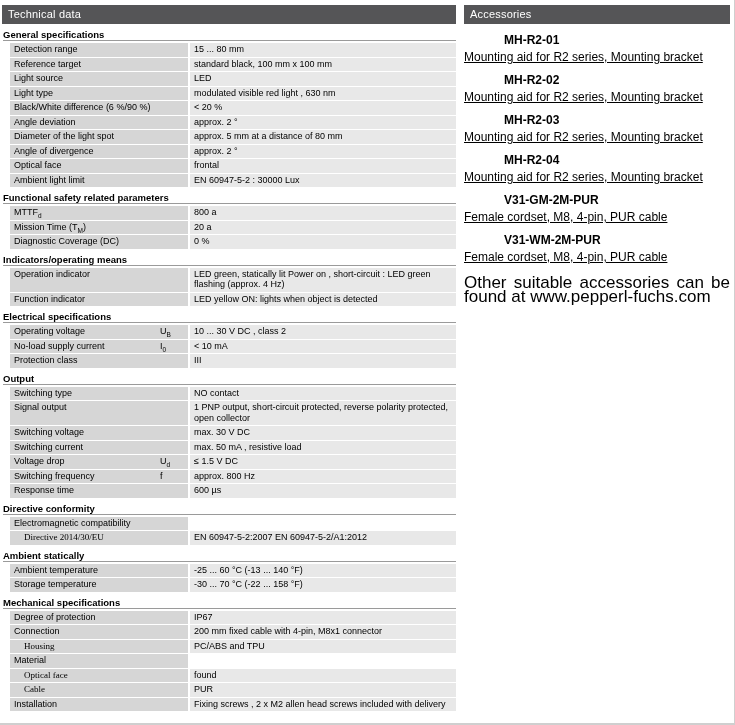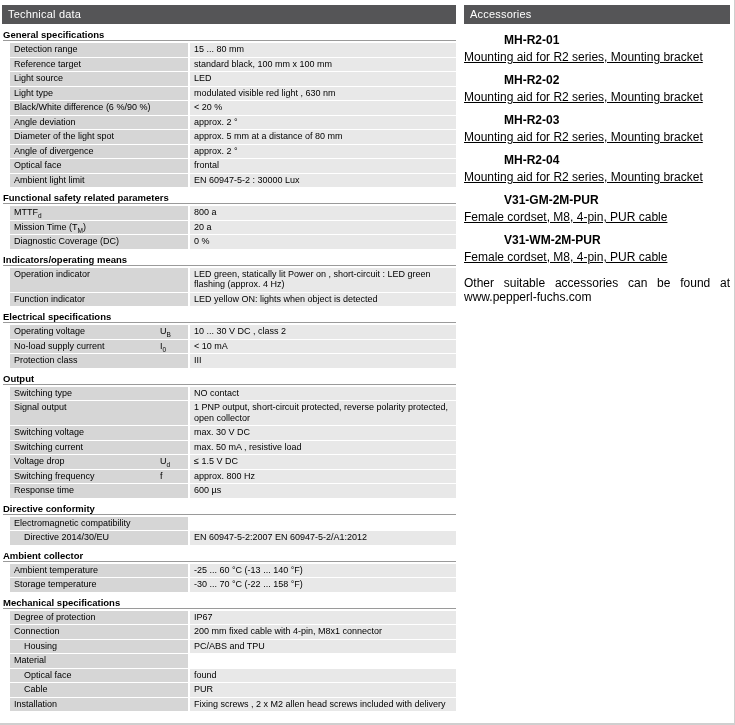--- a/index.html
+++ b/index.html
@@ -40,35 +40,35 @@
     font-size: 9px;
     line-height: 10.5px;
   }
   .cell-label {
     width: 178px; flex: none;
     background: var(--row_label_bg, #d6d6d6);
     display: flex;
     padding: 1px 2px 2px 4px;
     margin-right: 2px;
   }
-  .cell-label.indent { padding-left: 14px; }
+  .cell-label.indent { padding-left: 14px; font-family: Liberation Serif, serif; }
   .label-text { flex: 1; padding-right: 2px; }
   .symbol { width: 26px; flex: none; }
   .cell-value {
     flex: 1;
     background: var(--row_value_bg, #e8e8e8);
     padding: 1px 3px 2px 4px;
   }
   .cell-value.empty { background: transparent; }
   sub { font-size: 6.5px; line-height: 0; }
 
   .acc-item { margin-bottom: 5px; }
   .acc-model { font-weight: bold; font-size: 12px; margin: 9px 0 3px; padding-left: 40px; }
   .acc-desc  { font-size: 12px; line-height: 14px; text-align: justify; text-decoration: underline; }
-  .acc-note  { font-size: 12px; line-height: 14px; text-align: justify; margin-top: 12px; }
+  .acc-note  { font-size: 17px; line-height: 14px; text-align: justify; margin-top: 12px; }
 </style>
 </head>
 <body>
 
 <div class="page">
 
   <div class="col-left">
     <div class="col-header">Technical data</div>
     <div id="tech-table">
         <div class="section-heading">General specifications</div>
@@ -259,21 +259,21 @@
           </div>
           <div class="cell-value empty"></div>
         </div>
         <div class="spec-row">
           <div class="cell-label indent">
             <span class="label-text">Directive 2014/30/EU</span>
             <span class="symbol"></span>
           </div>
           <div class="cell-value">EN 60947-5-2:2007 EN 60947-5-2/A1:2012</div>
         </div>
-        <div class="section-heading">Ambient collector</div>
+        <div class="section-heading">Ambient statically</div>
         <div class="spec-row">
           <div class="cell-label">
             <span class="label-text">Ambient temperature</span>
             <span class="symbol"></span>
           </div>
           <div class="cell-value">-25 ... 60 °C (-13 ... 140 °F)</div>
         </div>
         <div class="spec-row">
           <div class="cell-label">
             <span class="label-text">Storage temperature</span>

